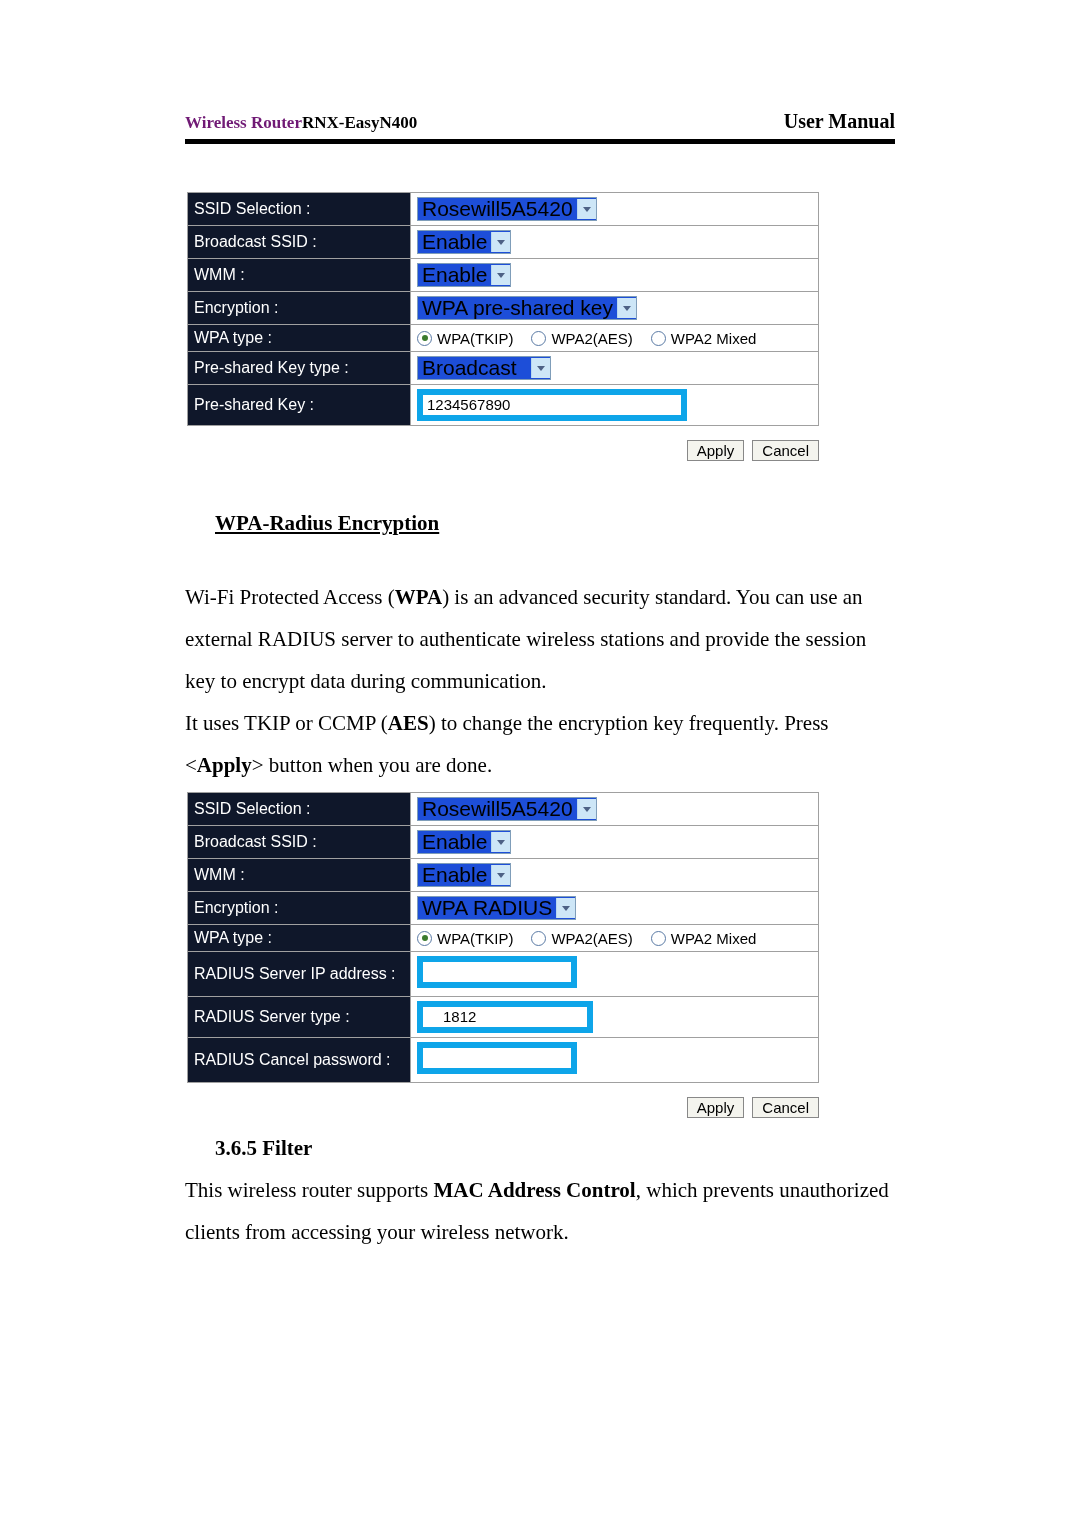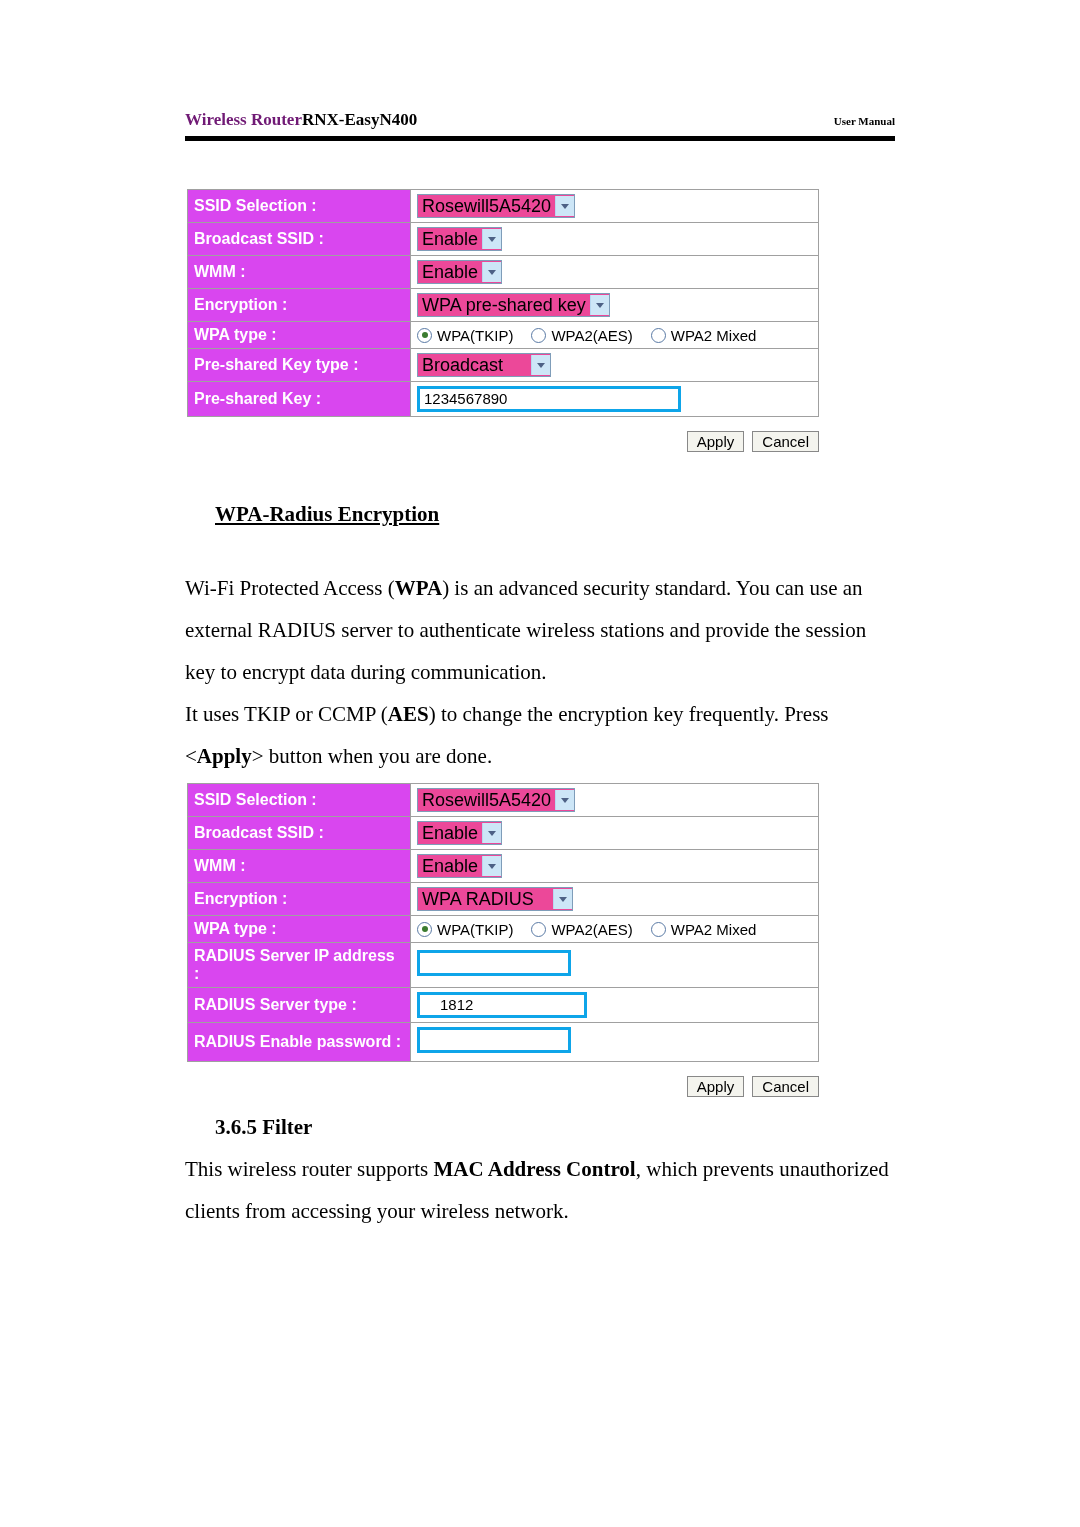--- a/index.html
+++ b/index.html
@@ -25,52 +25,52 @@
     color: #701a75;
     font-weight: bold;
     margin-top: 6px;
   }
   .header-left .black {
     color: #000;
     font-weight: bold;
   }
   .header-right {
     font-weight: bold;
-    font-size: 11px;
+    font-size: 20px;
   }
   .thick-rule {
     height: 5px;
     background: #000;
     margin: 0 0 48px 0;
   }
   table.cfg {
     border-collapse: collapse;
     width: 632px;
     margin-left: 2px;
     font-family: Arial, Helvetica, sans-serif;
   }
   table.cfg td {
     border: 1px solid #a0a0a0;
     padding: 4px 6px;
     font-size: 16px;
     vertical-align: middle;
   }
   table.cfg td.lbl {
-    background: #d946ef;
+    background: #0f172a;
     color: #fff;
-    font-weight: bold;
+    font-weight: normal;
     width: 210px;
   }
   .select-wrap {
     display: inline-flex;
     align-items: center;
-    background: #ec4899;
+    background: #1d4ed8;
     border: 1px solid #7f9db9;
     height: 22px;
-    font-size: 18px;
+    font-size: 21px;
     padding-left: 4px;
   }
   .select-wrap .val {
     padding-right: 4px;
     color: #000;
   }
   .select-wrap .arrow {
     width: 18px;
     height: 20px;
     background: #cde6f7;
@@ -82,21 +82,21 @@
   .chev {
     width: 0;
     height: 0;
     border-left: 4px solid transparent;
     border-right: 4px solid transparent;
     border-top: 5px solid #4d6185;
   }
   .text-input {
     display: inline-block;
     background: #fff;
-    border: 3px solid #0ea5e9;
+    border: 6px solid #0ea5e9;
     height: 20px;
     font-size: 15px;
     padding: 0 4px;
     line-height: 20px;
     color: #000;
   }
   .radio-row {
     display: flex;
     gap: 18px;
     align-items: center;
@@ -348,21 +348,21 @@
         <span class="text-input" style="width:140px;"></span>
       </td>
     </tr>
     <tr>
       <td class="lbl">RADIUS Server type :</td>
       <td>
         <span class="text-input" style="width:140px;padding-left:20px;">1812</span>
       </td>
     </tr>
     <tr>
-      <td class="lbl">RADIUS Enable password :</td>
+      <td class="lbl">RADIUS Cancel password :</td>
       <td>
         <span class="text-input" style="width:140px;"></span>
       </td>
     </tr>
   </tbody>
     </table>
 
   <div class="btn-row">
     <span class="btn">Apply</span>
     <span class="btn">Cancel</span>

